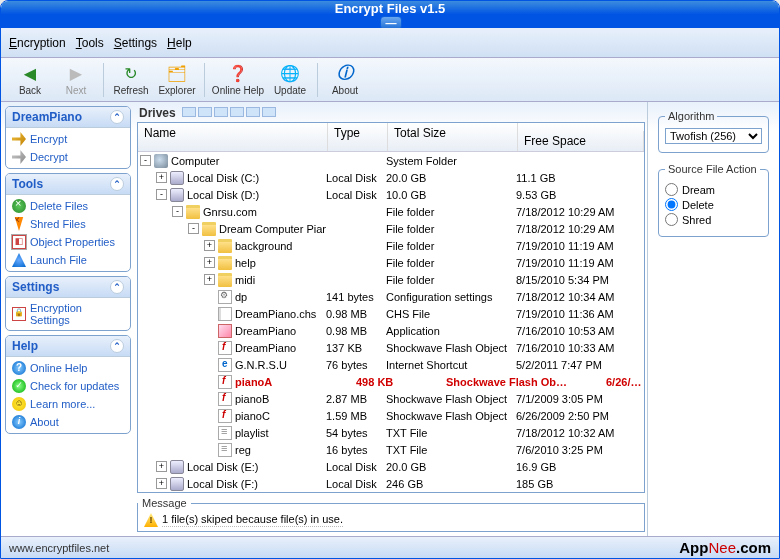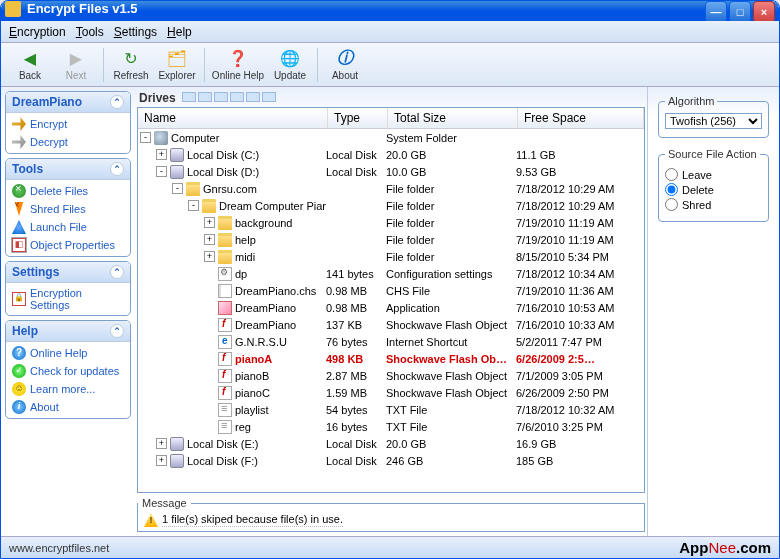--- a/index.html
+++ b/index.html
@@ -1,27 +1,27 @@
 <!DOCTYPE html>
 <html><head>
 <meta charset="utf-8">
 <style>
 * { box-sizing: border-box; margin: 0; padding: 0; font-family: "Segoe UI", Tahoma, sans-serif; }
 body { width: 780px; height: 559px; background: #e8e8e8; overflow: hidden; }
 
 
 .window { width: 780px; height: 559px; background: #fff; border: 1px solid #0054e3; border-radius: 8px 8px 0 0; overflow: hidden; display: flex; flex-direction: column; }
-.titlebar { height: 20px; background: linear-gradient(to bottom, #3c8cde 0%, #0054e3 50%, #0054e3 100%); display: flex; align-items: flex-start; padding: 0 4px; color: #fff; font-size: 13px; }
+.titlebar { height: 27px; background: linear-gradient(to bottom, #3c8cde 0%, #0054e3 50%, #0054e3 100%); display: flex; align-items: center; padding: 0 4px; color: #fff; font-size: 13px; flex-direction: column; }
 .titlebar .app-icon { width: 16px; height: 16px; margin-right: 6px; background: #f0c040; border-radius: 2px; }
 .titlebar .title { flex: 1; font-weight: bold; }
 .titlebar .win-btn { width: 22px; height: 22px; margin-left: 2px; border: 1px solid #0a5fe0; background: linear-gradient(to bottom,#6aa8ef,#1e6ed6); border-radius: 4px; display: flex; align-items: center; justify-content: center; color: #fff; font-weight: bold; font-size: 11px; cursor: pointer; }
 .titlebar .win-btn.close { background: linear-gradient(to bottom,#f08080,#d04040); border-color:#a03030; }
 
 
-.menubar { height: 22px; background: linear-gradient(to bottom,#e8f0fb,#d0e0f4); border-bottom: 1px solid #aac; display: flex; align-items: center; padding: 0 8px; font-size: 12px; }
+.menubar { height: 30px; background: linear-gradient(to bottom,#e8f0fb,#d0e0f4); border-bottom: 1px solid #aac; display: flex; align-items: center; padding: 0 8px; font-size: 12px; }
 .menubar .menu-item { margin-right: 10px; cursor: pointer; }
 .menubar .menu-item u { text-decoration: underline; }
 
 
 .toolbar { height: 44px; background: linear-gradient(to bottom,#f4f8fd,#dce8f6); border-bottom: 1px solid #aac; display: flex; align-items: center; padding: 0 6px; }
 .toolbar .sep { width: 1px; height: 34px; background: #bcd; margin: 0 4px; }
 .tool-btn { display: flex; flex-direction: column; align-items: center; justify-content: center; width: 46px; height: 40px; font-size: 10px; color: #333; cursor: pointer; border-radius: 3px; }
 .tool-btn.disabled { color: #999; }
 .tool-btn .ticon { width: 20px; height: 20px; margin-bottom: 1px; display: flex; align-items: center; justify-content: center; font-size: 16px; }
 
@@ -61,28 +61,28 @@
 
 .center { flex: 1; display: flex; flex-direction: column; padding: 4px 2px; overflow: hidden; }
 .drives-hdr { font-size: 12px; font-weight: bold; color: #333; padding: 0 2px 2px; display:flex;gap:6px;}
 .drives-hdr .dicons span{width:14px;height:10px;display:inline-block;background:#cfe3f9;border:1px solid #9bb9e0;margin-right:2px;}
 .listview { flex: 1; border: 1px solid #7da2ce; background: #fff; overflow: hidden; display: flex; flex-direction: column; font-size: 11px; }
 .lv-header { display: flex; background: linear-gradient(to bottom,#fff,#e8eef6); border-bottom: 1px solid #ccd; font-size: 12px; }
 .lv-header .col { padding: 3px 6px; border-right: 1px solid #ddd; }
 .col-name { width: 190px; }
 .col-type { width: 60px; }
 .col-total { width: 130px; }
-.col-free { flex: 1; }
+.col-free { flex: 1; margin-top: 8px; }
 .lv-body { flex: 1; overflow: auto; }
 .row { display: flex; align-items: center; height: 17px; padding-left: 2px; white-space: nowrap; cursor: default; }
 .row .cell-name { width: 186px; display: flex; align-items: center; overflow: hidden; }
 .row .cell-type { width: 60px; padding-right:4px; }
 .row .cell-total { width: 130px; overflow:hidden;text-overflow:ellipsis;}
 .row .cell-free { flex: 1; overflow:hidden;text-overflow:ellipsis;}
-.row.red { color: #d00000; font-weight: bold; }
+.row.red { color: #d00000; font-weight: bold; gap: 30px; }
 .expander { width: 11px; height: 11px; border: 1px solid #999; background: #fff; margin-right: 3px; display: flex; align-items: center; justify-content: center; font-size: 9px; line-height: 9px; cursor: pointer; flex-shrink:0;}
 .spacer { display:inline-block; height:1px; flex-shrink:0;}
 .ficon { width: 14px; height: 14px; margin-right: 3px; flex-shrink: 0; display:inline-block; }
 .ficon.computer{background:radial-gradient(circle at 40% 40%,#cde,#789);border-radius:2px;}
 .ficon.disk{background:linear-gradient(to bottom,#eef,#aac);border:1px solid #889;border-radius:2px;}
 .ficon.folder{background:linear-gradient(to bottom,#ffe08a,#f0c040);border-radius:1px;border-top:3px solid #f0d060;}
 .ficon.file{background:#fff;border:1px solid #aaa;box-shadow:inset 2px 0 0 #ddd;}
 .ficon.cfg{background:#fff;border:1px solid #aaa;position:relative;}
 .ficon.cfg::after{content:"⚙";font-size:9px;position:absolute;left:1px;top:-1px;color:#666;}
 .ficon.app{background:linear-gradient(135deg,#fde,#f8a);border:1px solid #c66;}
@@ -193,26 +193,26 @@
           <div class="panel-body">
             <div class="panel-link">
               <span class="picon ico-del"></span>
               <span>Delete Files</span>
             </div>
             <div class="panel-link">
               <span class="picon ico-shred"></span>
               <span>Shred Files</span>
             </div>
             <div class="panel-link">
+              <span class="picon ico-props"></span>
+              <span>Object Properties</span>
+            </div>
+            <div class="panel-link">
               <span class="picon ico-launch"></span>
               <span>Launch File</span>
-            </div>
-            <div class="panel-link">
-              <span class="picon ico-props"></span>
-              <span>Object Properties</span>
             </div>
           </div>
         </div>
         <div class="panel">
           <div class="panel-header">
             <span>Settings</span>
             <span class="chev">⌃</span>
           </div>
           <div class="panel-body">
             <div class="panel-link">
@@ -495,21 +495,21 @@
       <fieldset>
         <legend>Algorithm</legend>
         <select>
           <option>Twofish (256)</option>
         </select>
       </fieldset>
       <fieldset>
         <legend>Source File Action</legend>
         <label>
             <input type="radio" name="sa" style="">
-            <span>Leave</span>
+            <span>Dream</span>
           </label>
         <label>
             <input type="radio" name="sa" checked="" style="">
             <span>Delete</span>
           </label>
         <label>
             <input type="radio" name="sa" style="">
             <span>Shred</span>
           </label>
       </fieldset>

